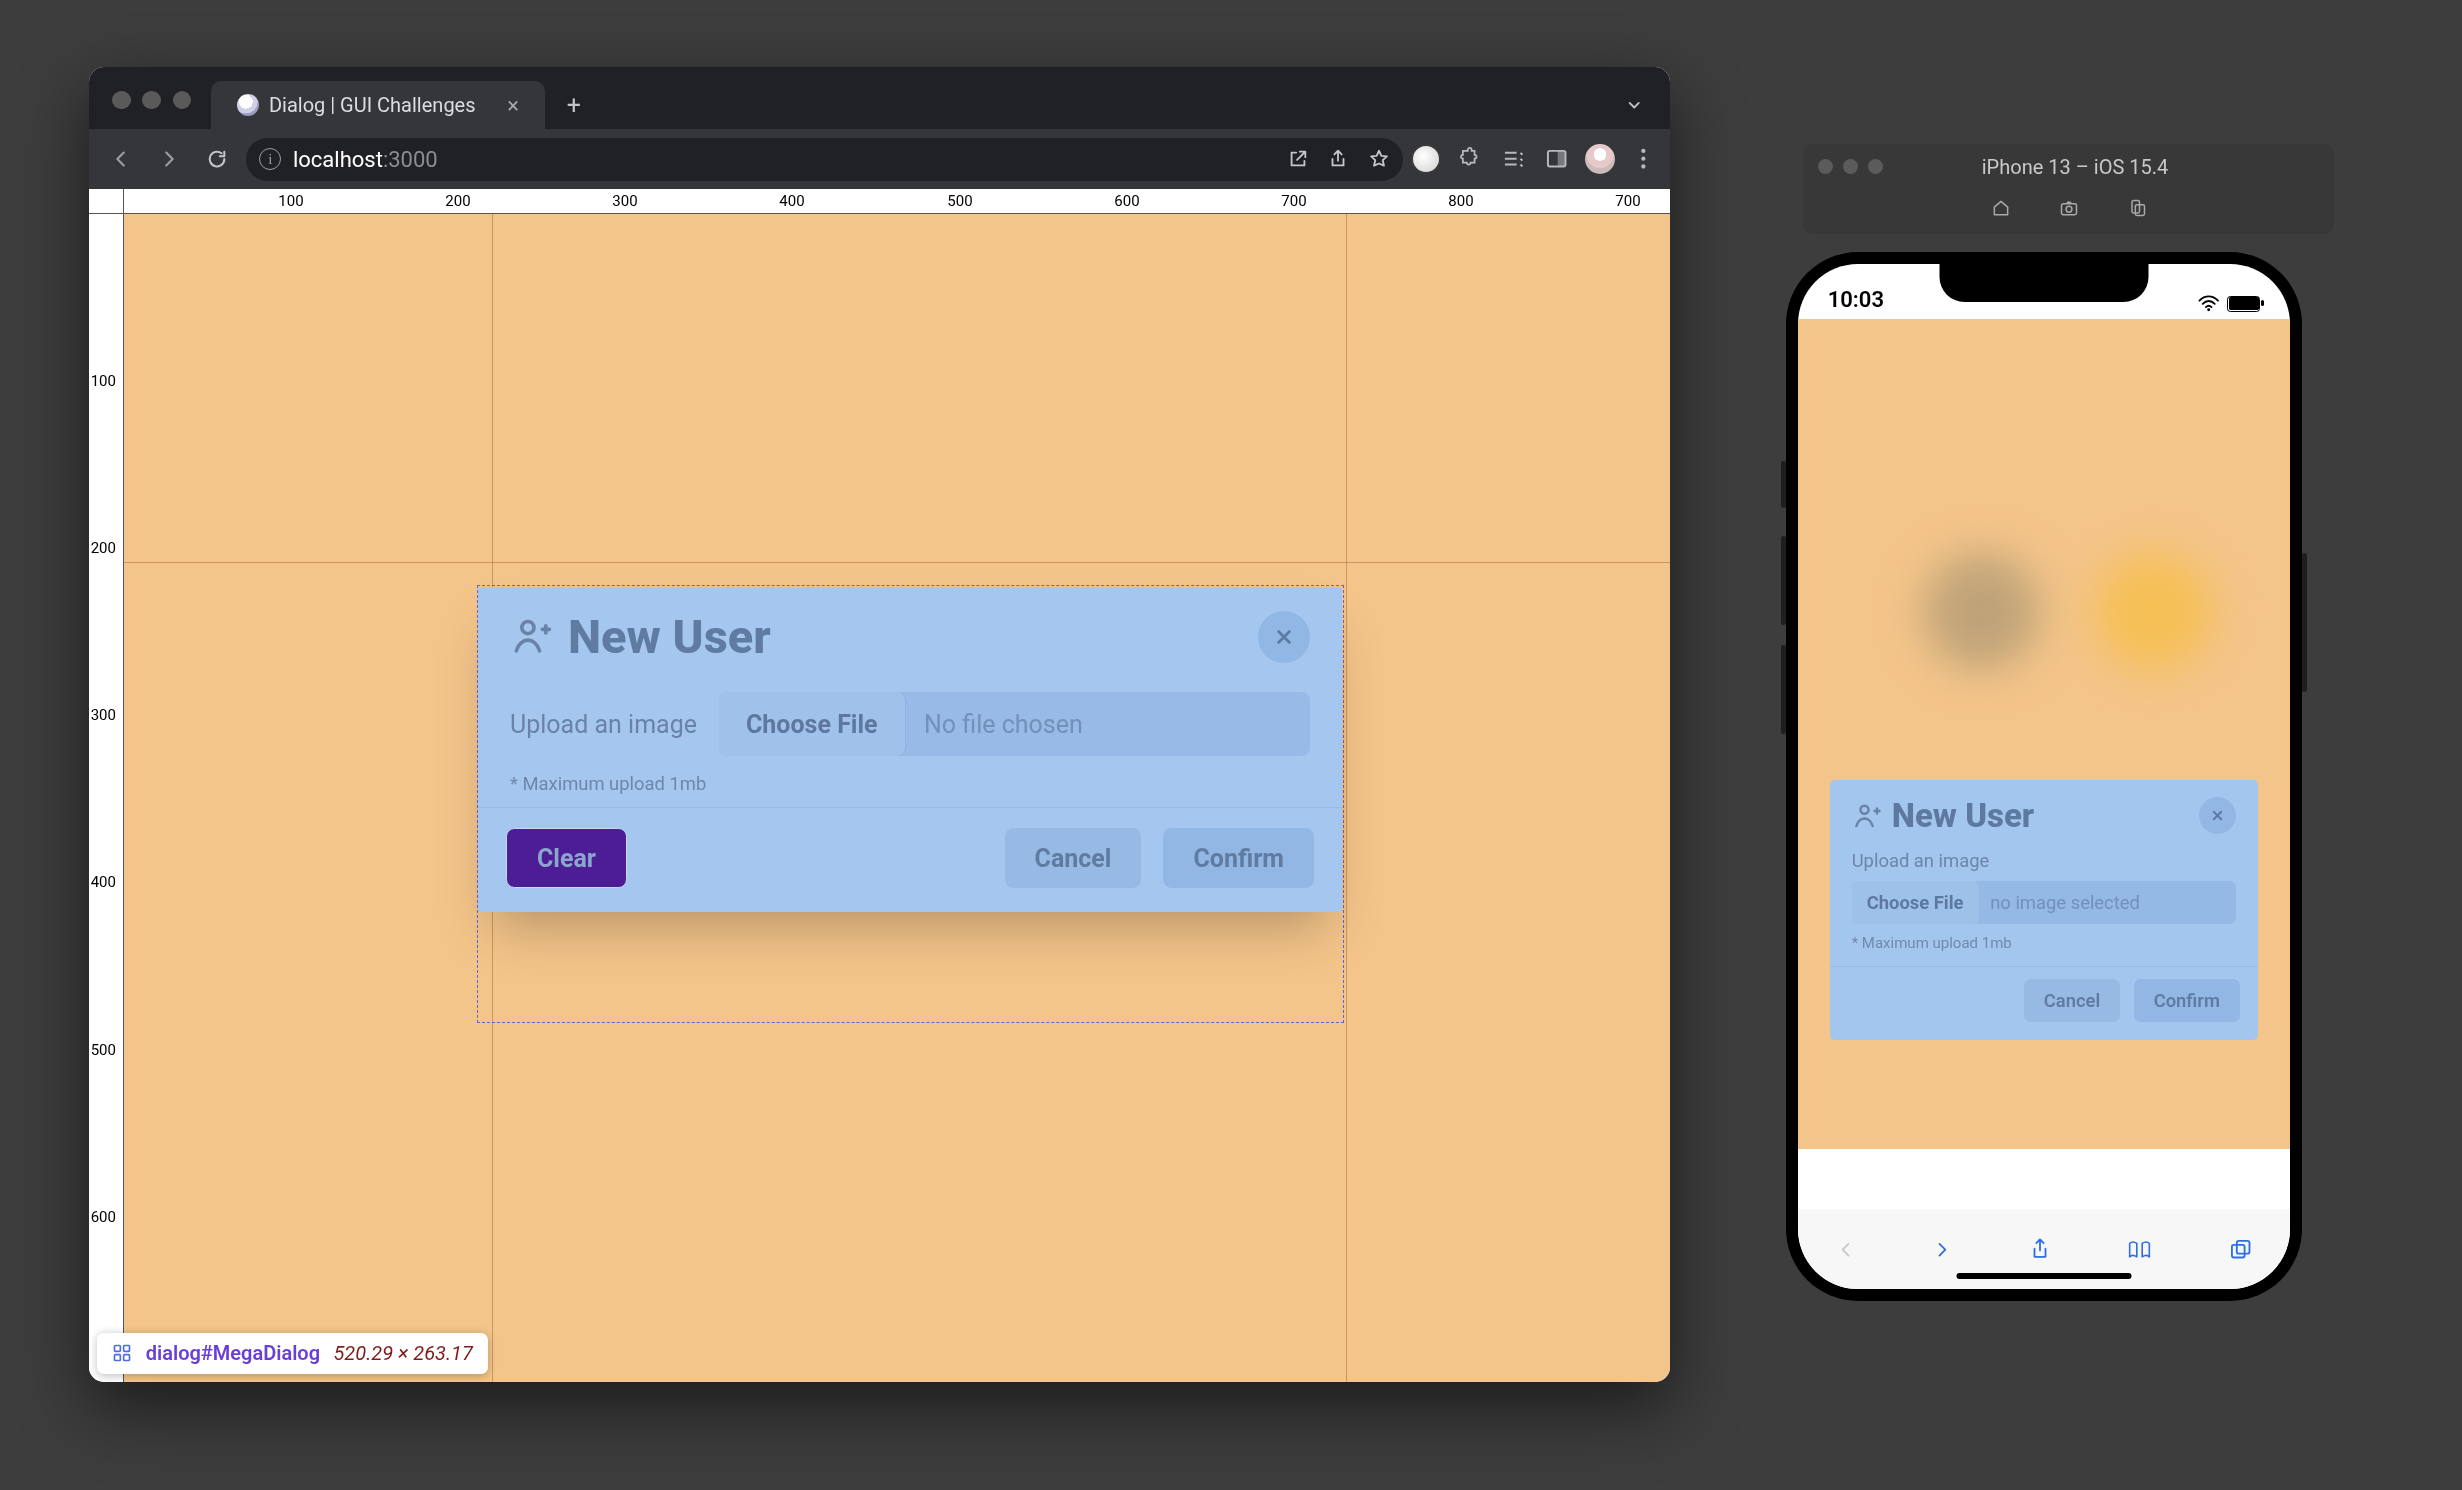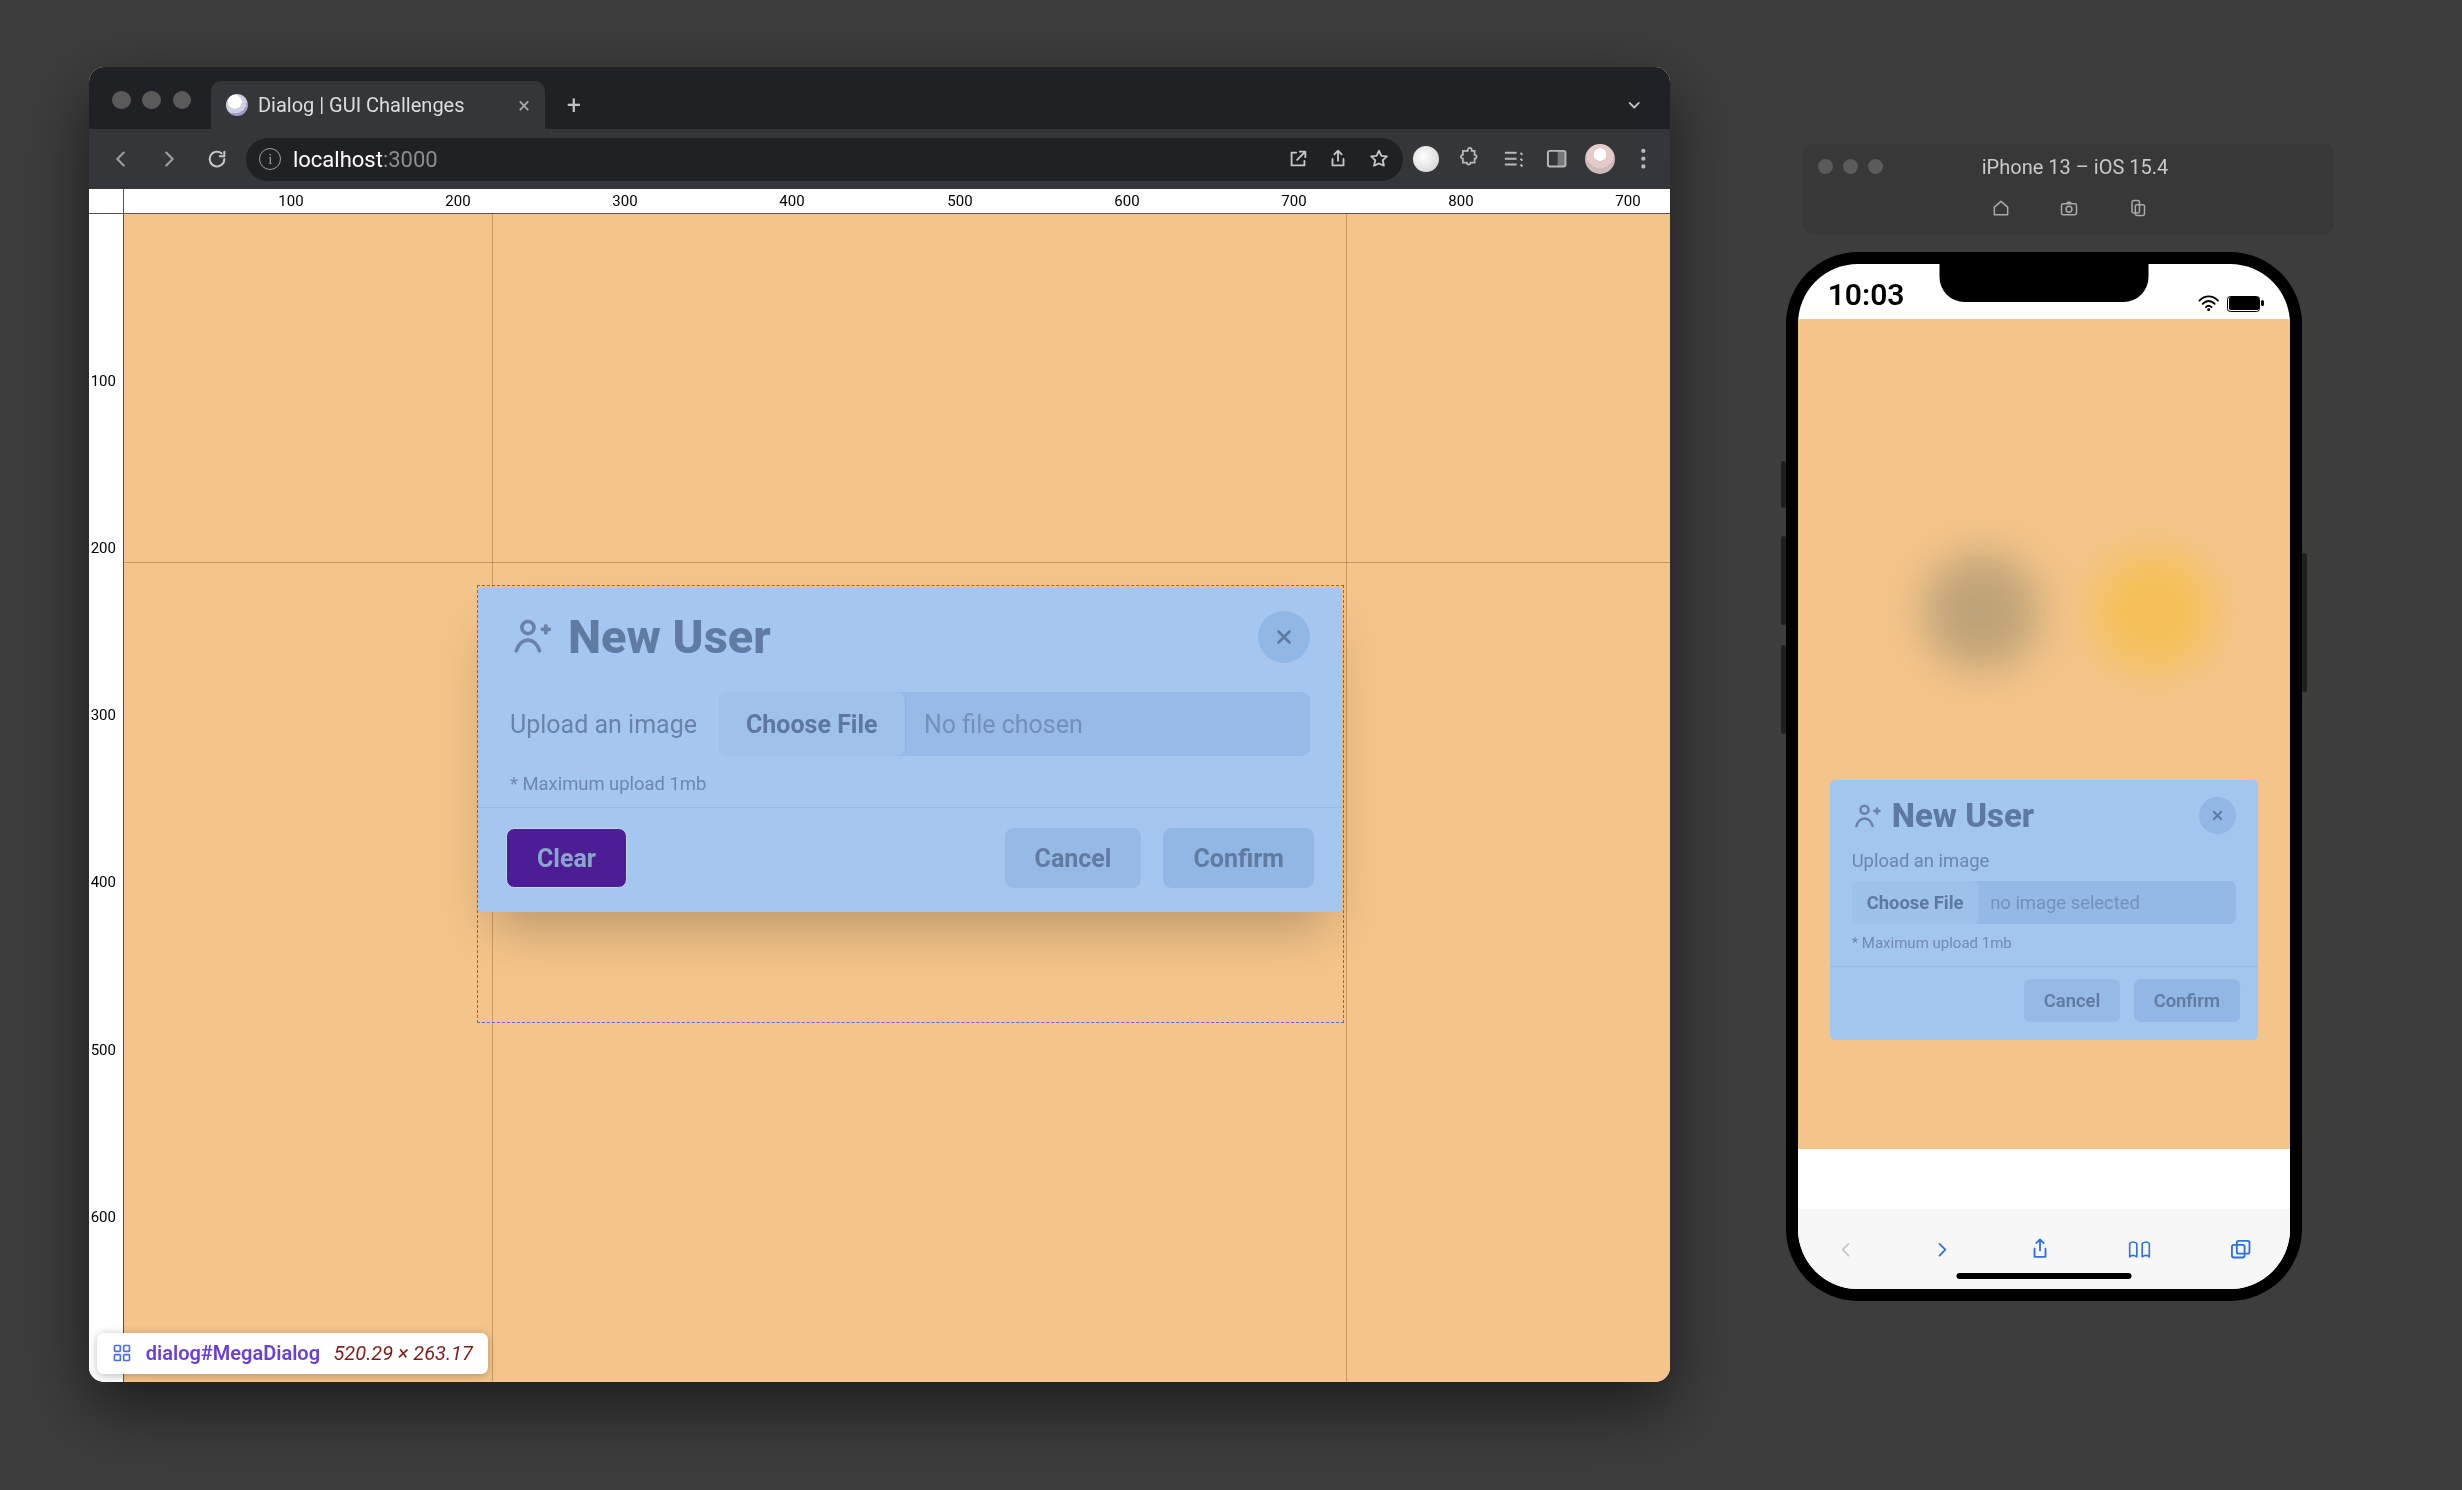--- a/index.html
+++ b/index.html
@@ -43,21 +43,21 @@
   width: 18.4px; height: 18.4px; border-radius: 50%;
   background: #5a5a5a;
 }
 .tab {
   display: flex;
   align-items: center;
   gap: 10px;
   height: 48px;
   background: #35363a;
   border-radius: 10px 10px 0 0;
-  padding: 0 15px;
+  padding: 0 26px;
   color: #dbdde0;
   font-size: 20px;
   min-width: 334px;
 }
 .tab .favicon {
   width: 22px; height: 22px;
   border-radius: 50%;
   background: radial-gradient(circle at 40% 35%, #fff 0 35%, #cfcfe5 36% 60%, #9c9cc2 61% 100%);
 }
 .tab .title { flex: 1; white-space: nowrap; }
@@ -267,21 +267,21 @@
 }
 .notch {
   position:absolute; top:0; left:50%; transform:translateX(-50%);
   width: 209px; height: 38px; background:#000;
   border-radius: 0 0 25px 25px;
 }
 .statusbar {
   height: 55px;
   display:flex; align-items:flex-end;
   padding: 0 30px 6.7px 30px;
-  font-size: 30px; font-weight:600; color:#000;
+  font-size: 22px; font-weight:600; color:#000;
 }
 .statusbar .right { margin-left:auto; display:flex; align-items:center; gap:6.7px; }
 .battery {
   width: 33px; height: 16px; border:1.7px solid #000; border-radius:3.3px; position:relative;
 }
 .battery::after { content:""; position:absolute; right:-4.2px; top:3.3px; width:2.5px; height:5.8px; background:#000; border-radius:1.7px; }
 .battery .fill { position:absolute; inset:0.8px; background:#000; border-radius:1.7px; }
 
 .iphone-page {
   position:absolute; top:55px; left:0; right:0; bottom: 140px;

